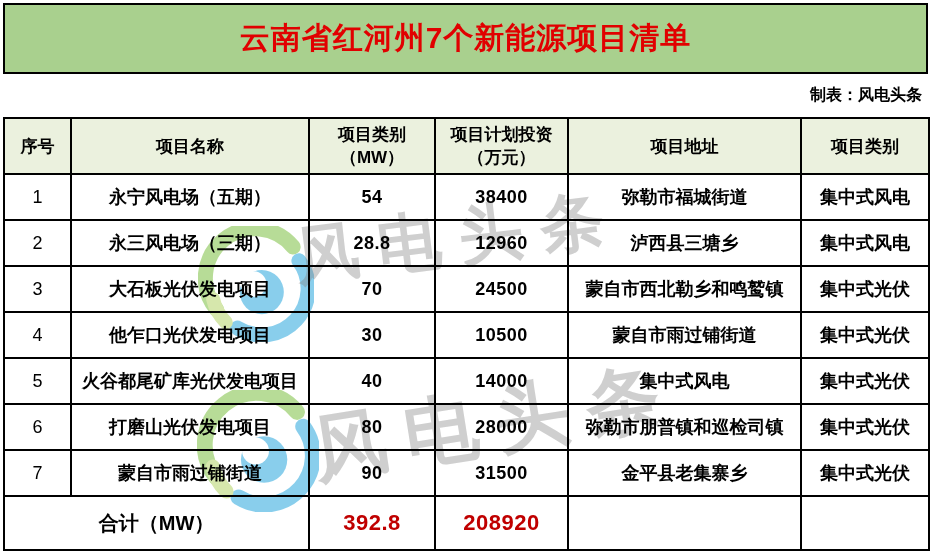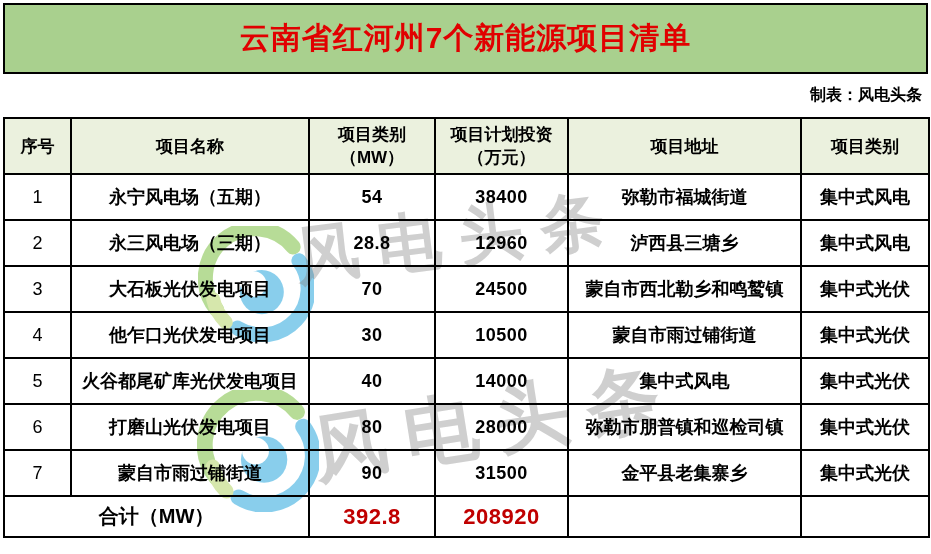--- a/index.html
+++ b/index.html
@@ -37,21 +37,21 @@
     border:2px solid #000; text-align:center; vertical-align:middle;
     color:#000; overflow:hidden; padding:0 2px;
   }
   thead tr { height:56px; }
   thead th { background:var(--header-bg,#ebf1de); font-size:17px; font-weight:bold; }
   thead th .h2 { display:block; }
   tbody tr { height:46px; background:transparent; }
   tbody td { font-size:18px; font-weight:bold; background:transparent; }
   td.num { font-weight:600; letter-spacing:0.5px;border-radius:7px; }
   td.seq { font-weight:500; }
-  tfoot tr { height:41px; }
+  tfoot tr { height:54px; }
   tfoot td { font-size:22px; font-weight:bold; }
   tfoot td.label { font-size:20px; }
   tfoot td.total { color:var(--total-red,#c00000); }
   
   .wm { position:absolute; pointer-events:none; z-index:1; }
   .wm-text {
     font-weight:bold; color:rgba(128,128,128,0.38);
     white-space:nowrap; letter-spacing:18px;
   }
   .wm-text-a {

